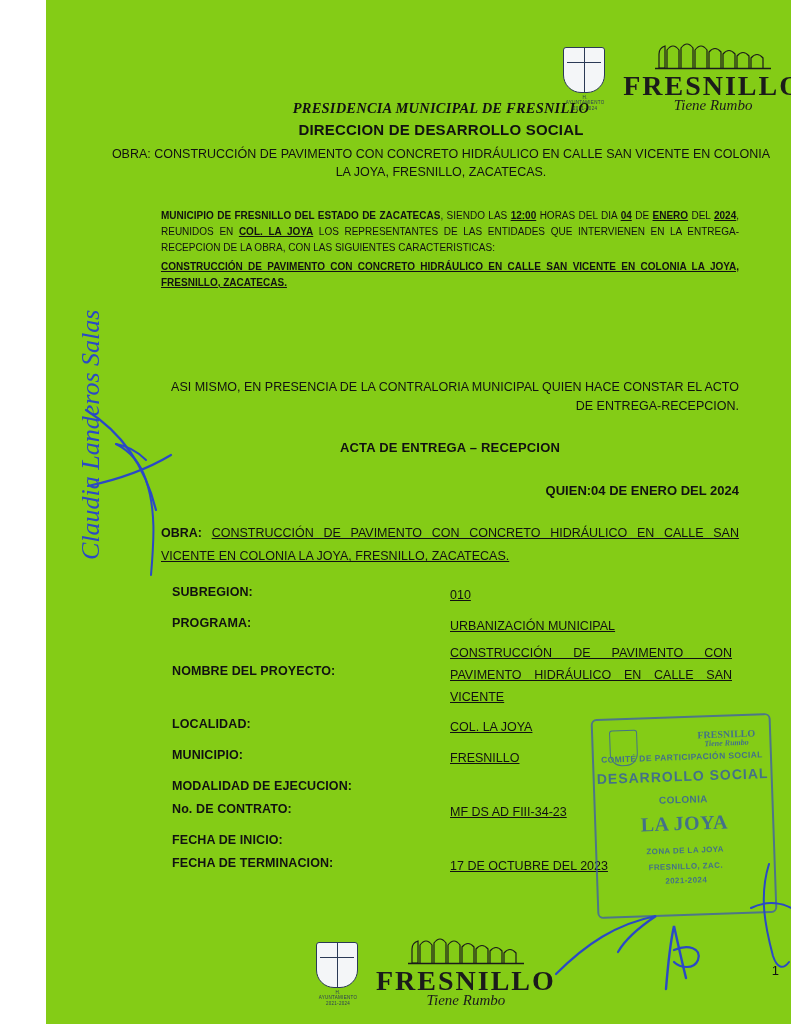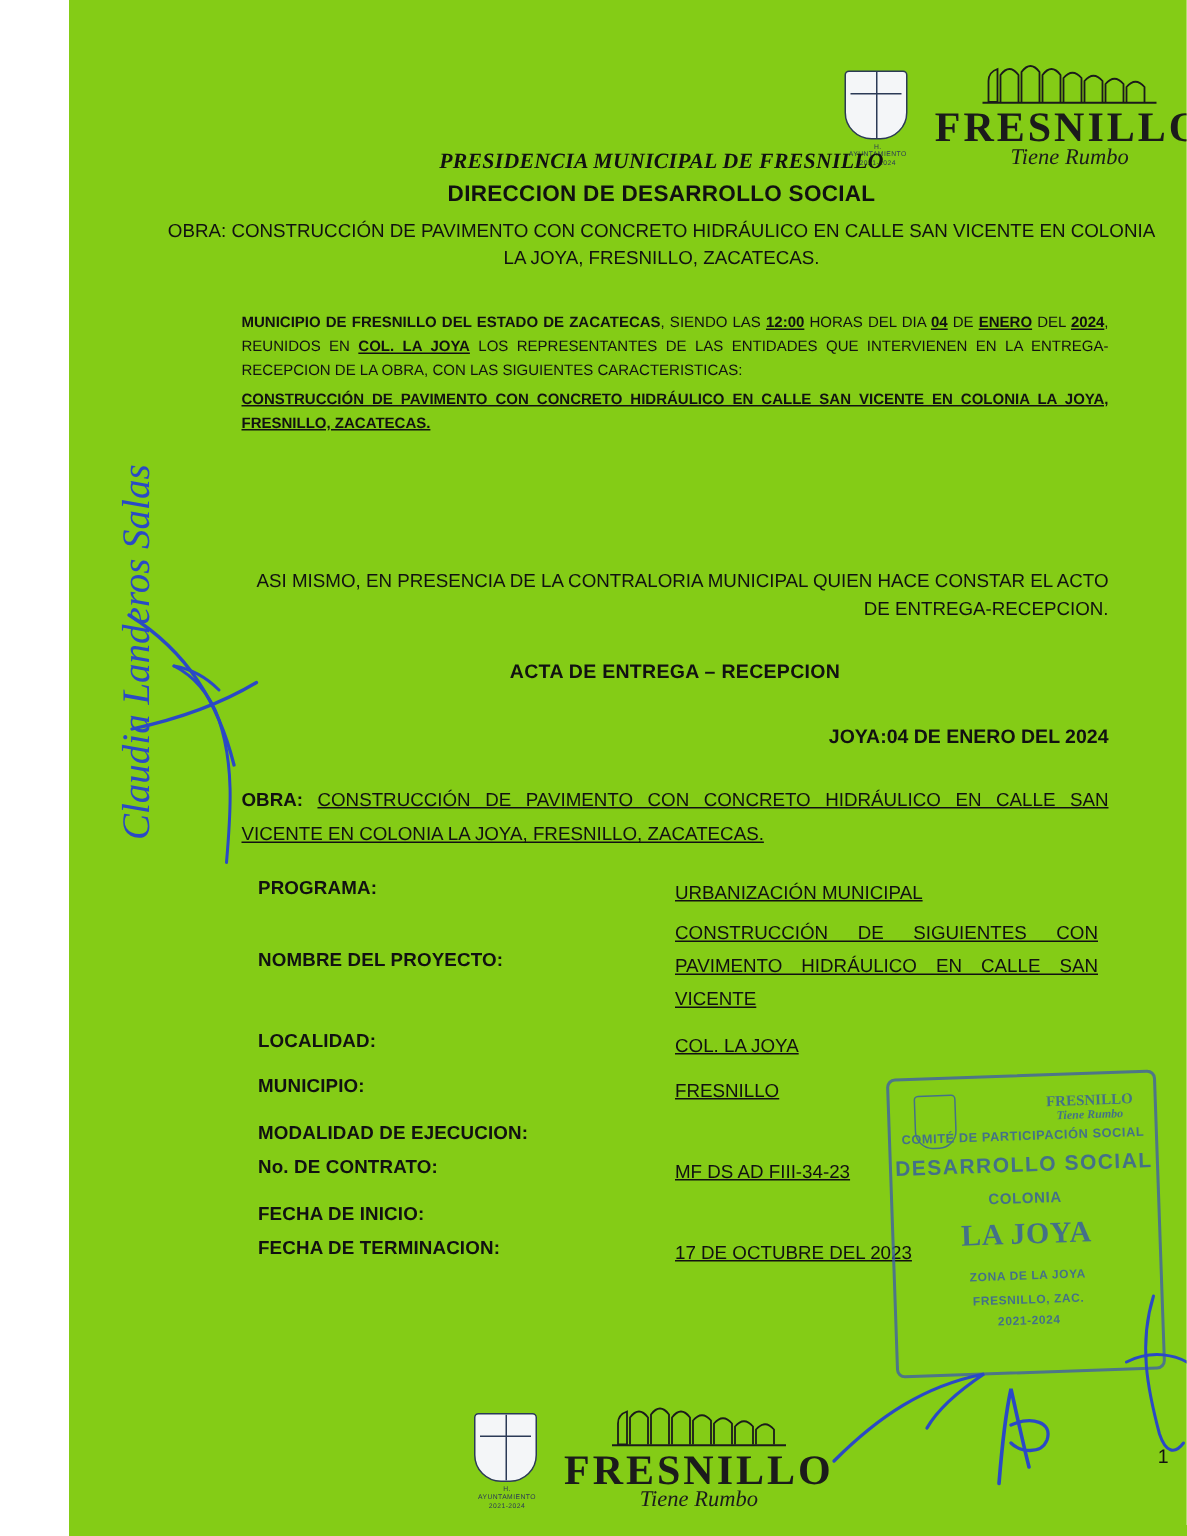--- a/index.html
+++ b/index.html
@@ -363,40 +363,44 @@
   <div class="para">
     <b>MUNICIPIO DE FRESNILLO DEL ESTADO DE ZACATECAS</b><span>, SIENDO LAS </span><b class="u">12:00</b><span> HORAS DEL DIA </span><b class="u">04</b><span> DE </span><b class="u">ENERO</b><span> DEL </span><b class="u">2024</b><span>, REUNIDOS EN </span><b class="u">COL. LA JOYA</b><span> LOS REPRESENTANTES DE LAS ENTIDADES QUE INTERVIENEN EN LA ENTREGA-RECEPCION DE LA OBRA, CON LAS    SIGUIENTES CARACTERISTICAS:</span>
     <span class="obra-line">CONSTRUCCIÓN DE PAVIMENTO CON CONCRETO HIDRÁULICO EN CALLE SAN VICENTE EN COLONIA LA JOYA, FRESNILLO, ZACATECAS.</span>
   </div>
 
   <div class="para2">ASI MISMO, EN PRESENCIA DE LA CONTRALORIA MUNICIPAL QUIEN HACE CONSTAR EL ACTO DE ENTREGA-RECEPCION.</div>
 
   <div class="acta-title">ACTA DE ENTREGA – RECEPCION</div>
 
   <div class="fecha-line">
-    <span>JOYA:</span><span>04 DE ENERO DEL 2024</span>
+    <span>QUIEN:</span><span>04 DE ENERO DEL 2024</span>
   </div>
 
   <div class="obra-block">
     <span class="lbl">OBRA:</span>
     <span class="val">CONSTRUCCIÓN DE PAVIMENTO CON CONCRETO HIDRÁULICO EN CALLE SAN VICENTE EN COLONIA LA JOYA, FRESNILLO, ZACATECAS.</span>
   </div>
 
   <div class="fields">
 
+    <div class="frow">
+      <div class="fl">SUBREGION:</div>
+      <div class="fv">010</div>
+    </div>
 
     <div class="frow">
       <div class="fl">PROGRAMA:</div>
       <div class="fv">URBANIZACIÓN MUNICIPAL</div>
     </div>
 
     <div class="frow" style="margin-top:-4px;">
       <div class="fl" style="padding-top:21px;">NOMBRE DEL PROYECTO:</div>
       <div class="fv just">
-        <span class="justline">CONSTRUCCIÓN DE SIGUIENTES CON</span>
+        <span class="justline">CONSTRUCCIÓN DE PAVIMENTO CON</span>
         <span class="justline">PAVIMENTO HIDRÁULICO EN CALLE SAN</span>
         <span class="justline last">VICENTE</span>
       </div>
     </div>
 
     <div class="frow">
       <div class="fl">LOCALIDAD:</div>
       <div class="fv">COL. LA JOYA</div>
     </div>
 

